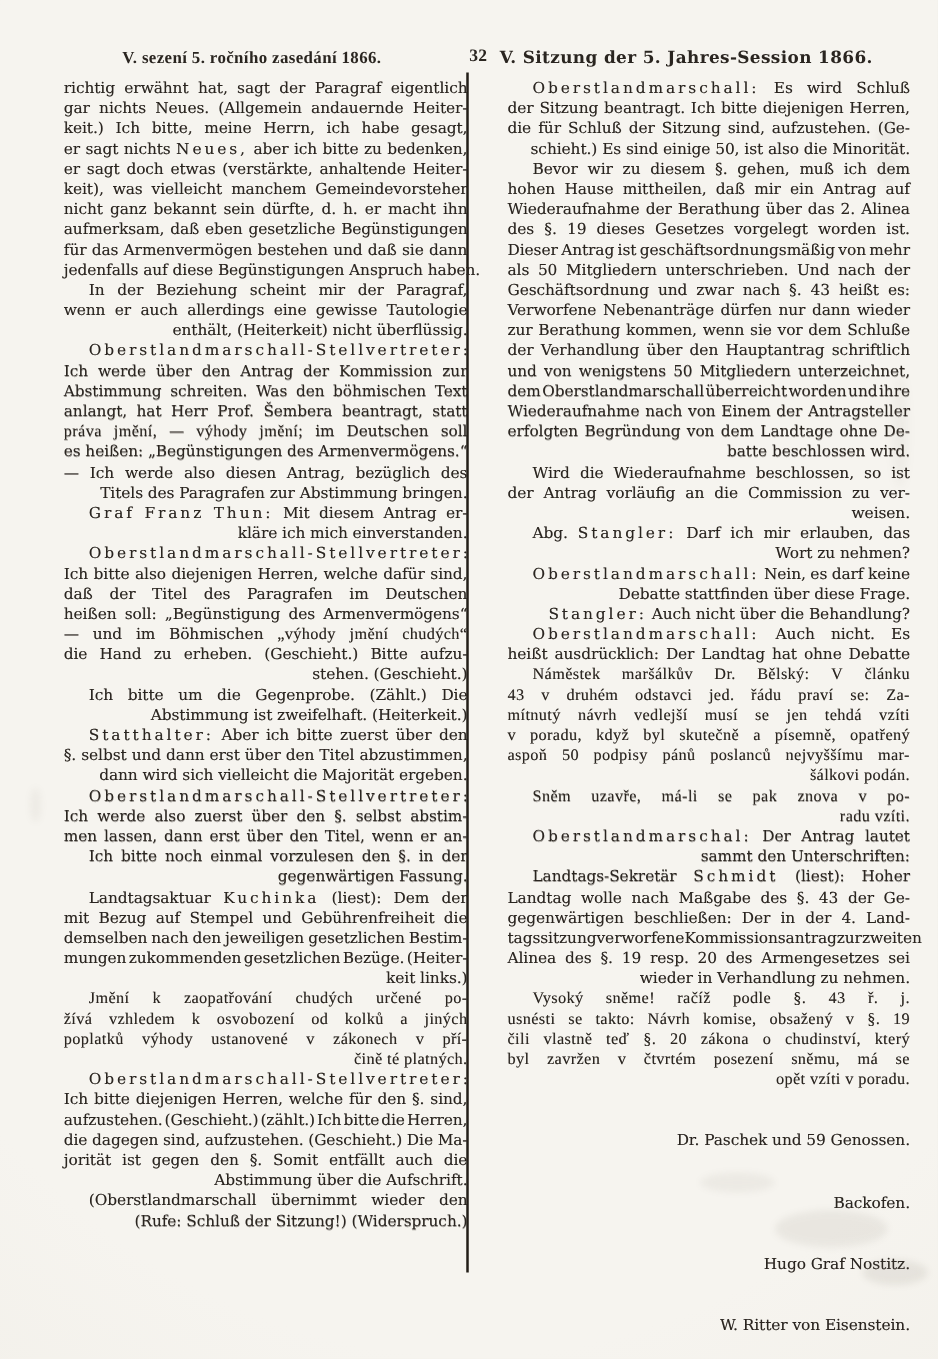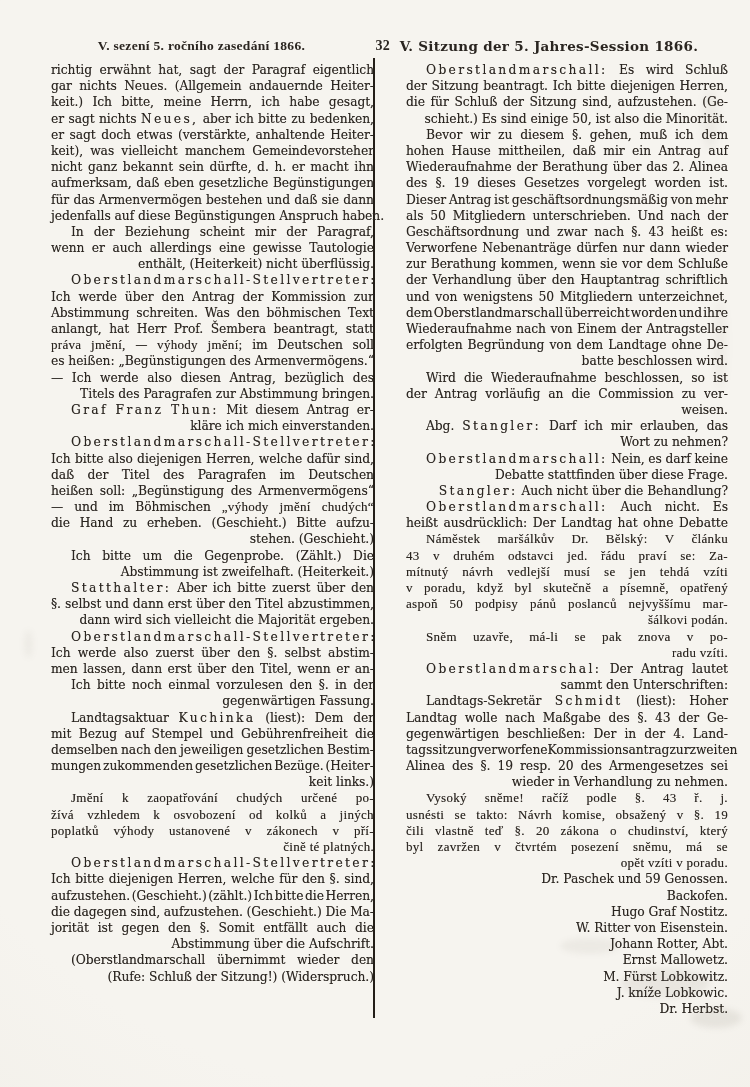--- a/index.html
+++ b/index.html
@@ -28,21 +28,21 @@
   .col{position:absolute;top:62px;width:323px;font-size:12.2px;}
   .col-left{left:51px;}
   .col-right{left:406px;width:322px;}
   .line{
     height:16.2px;line-height:16.2px;
     display:flex;justify-content:space-between;align-items:baseline;
     text-shadow:0.2px 0.2px 0.3px rgba(42,36,30,0.45);
   }
   .line.nj{display:block;white-space:pre;text-align:right;}
   .line.ind{padding-left:20px;}
-  .line.ind2{padding-left:38px;}
+  .line.ind2{padding-left:38px;margin-top:33px;}
   .sp{letter-spacing:2.4px;}
   .cz{font-family:"Liberation Serif",serif;font-size:12.9px;letter-spacing:0.35px;}
   
   .sm{position:absolute;border-radius:50%;background:#7e7769;pointer-events:none;}
   .sm1{left:702px;top:90px;width:16px;height:60px;opacity:.08;filter:blur(4px);}
   .sm2{left:714px;top:300px;width:12px;height:90px;opacity:.07;filter:blur(4px);}
   .sm3{left:620px;top:968px;width:90px;height:30px;opacity:.10;filter:blur(3px);}
   .sm4{left:690px;top:1008px;width:52px;height:20px;opacity:.12;filter:blur(3px);}
   .sm5{left:24px;top:630px;width:9px;height:28px;opacity:.07;filter:blur(3px);}
   .sm6{left:560px;top:938px;width:60px;height:16px;opacity:.08;filter:blur(3px);}

